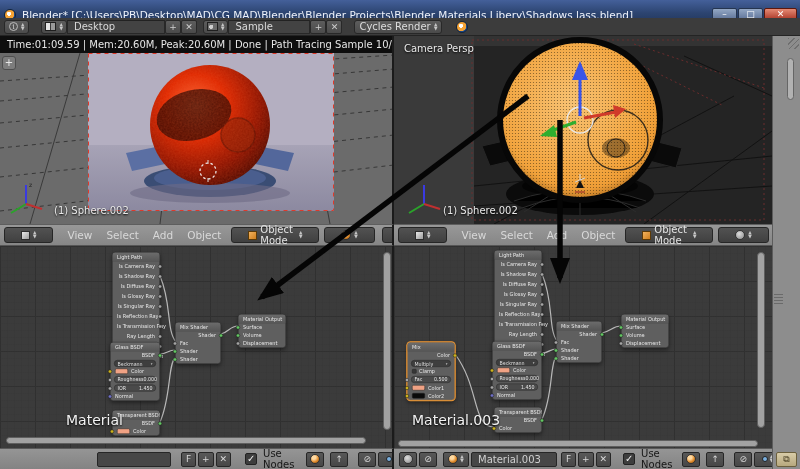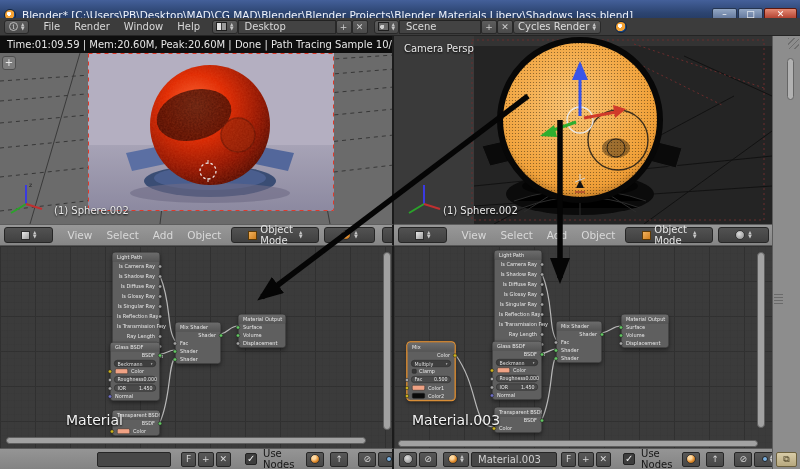--- a/index.html
+++ b/index.html
@@ -140,41 +140,35 @@
       <span class="wbtn">□</span>
       <span class="wbtn close">✕</span>
     </span>
   </div>
 
   <div class="menubar">
     <span class="mwidget" style="margin-left:4px">
       <span class="iinfo">i</span>
       <span class="dd"></span>
     </span>
-    <span style="display:flex">
-        <span class="hmenu">File</span>
-        <span class="hmenu">Render</span>
-        <span class="hmenu">Window</span>
-        <span class="hmenu">Help</span>
-      </span>
     <span class="mwidget" style="margin-left:12px;padding:0 3px">
       <span class="layic"></span>
       <span class="dd"></span>
     </span>
     <span class="namefield" style="width:98px">Desktop</span>
     <span class="sqbtn">+</span>
     <span class="sqbtn">✕</span>
     <span class="mwidget" style="margin-left:6px;padding:0 3px">
       <span class="scnic"></span>
       <span class="dd"></span>
     </span>
-    <span class="namefield" style="width:82px">Scene</span>
+    <span class="namefield" style="width:82px">Sample</span>
     <span class="sqbtn">+</span>
     <span class="sqbtn">✕</span>
-    <span class="mwidget" style="margin-left:0;width:88px;justify-content:space-between">
+    <span class="mwidget" style="margin-left:12px;width:88px;justify-content:space-between">
       <span>Cycles Render</span>
       <span class="dd"></span>
     </span>
     <span class="blogo" style="margin-left:14px"></span>
   </div>
 
   <div class="vp vp-l">
     <svg class="rsvg" style="left:0;top:17px" width="394" height="171" viewBox="0 0 394 171">
       <g stroke="#2e2e2e" stroke-width="1" stroke-dasharray="4,4" opacity="0.85">
         <line x1="0" y1="28" x2="394" y2="2"></line>

